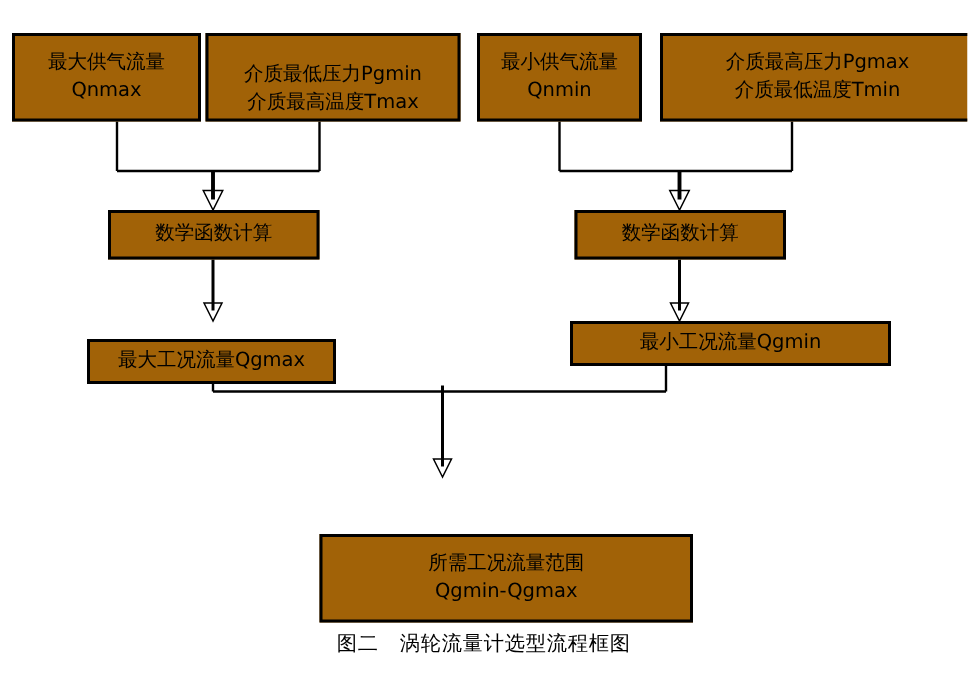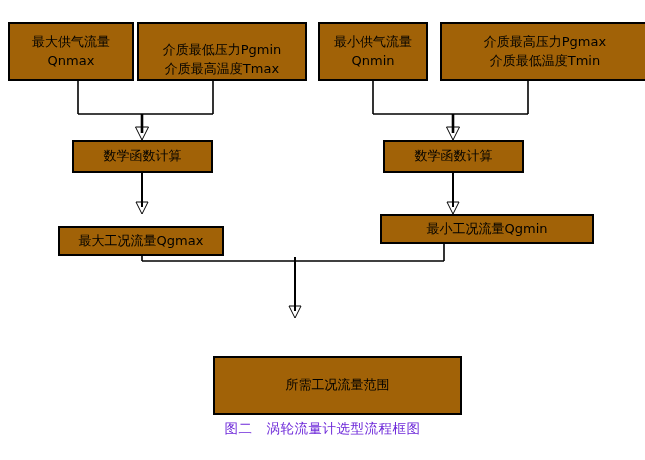--- a/index.html
+++ b/index.html
@@ -49,21 +49,21 @@
   #n-range      { left:213px; top:318px; width:249px; height:59px;margin-top:38px; }
 
   .caption {
     position: absolute;
     left: 0;
     top: 420px;
     width: 645px;
     text-align: center;
     font-size: 13.5px;
     letter-spacing: 0.5px;
-    color: #6d28d9;
+    color: #000000;
     white-space: nowrap;
   }
   .caption .gap { display: inline-block; width: 14px; }
 
   svg#wires {
     position: absolute;
     left: 0;
     top: 0;
     width: 645px;
     height: 460px;
@@ -141,19 +141,20 @@
   <div class="node" id="n-qgmax">
     <span class="ln">最大工况流量Qgmax</span>
   </div>
 
   <div class="node" id="n-qgmin">
     <span class="ln">最小工况流量Qgmin</span>
   </div>
 
   <div class="node" id="n-range">
     <span class="ln">所需工况流量范围</span>
+    <span class="ln">Qgmin-Qgmax</span>
   </div>
 
   <div class="caption">
     <span>图二</span><span class="gap"></span><span>涡轮流量计选型流程框图</span>
   </div>
 
 </div>
 
 </body></html>

